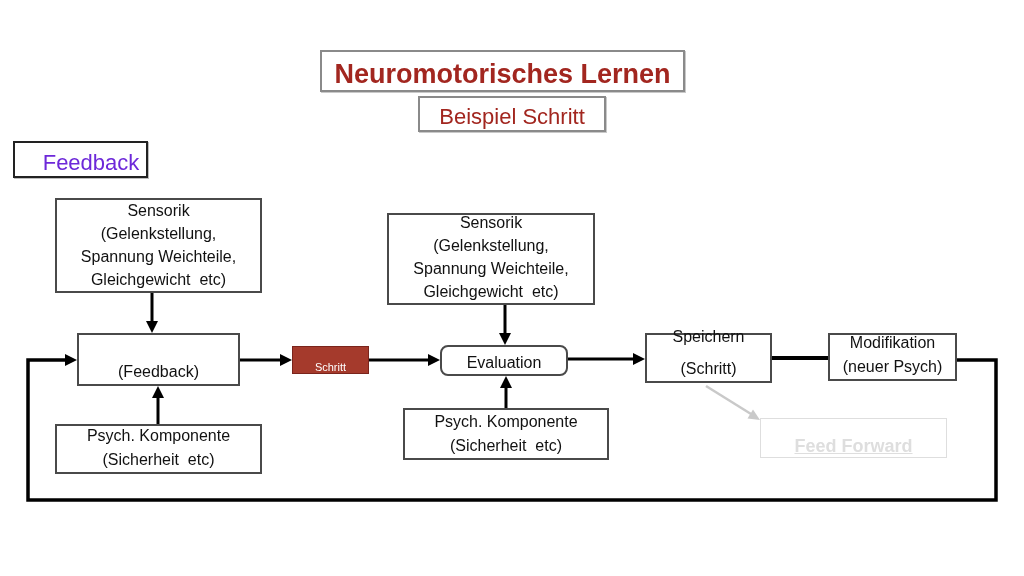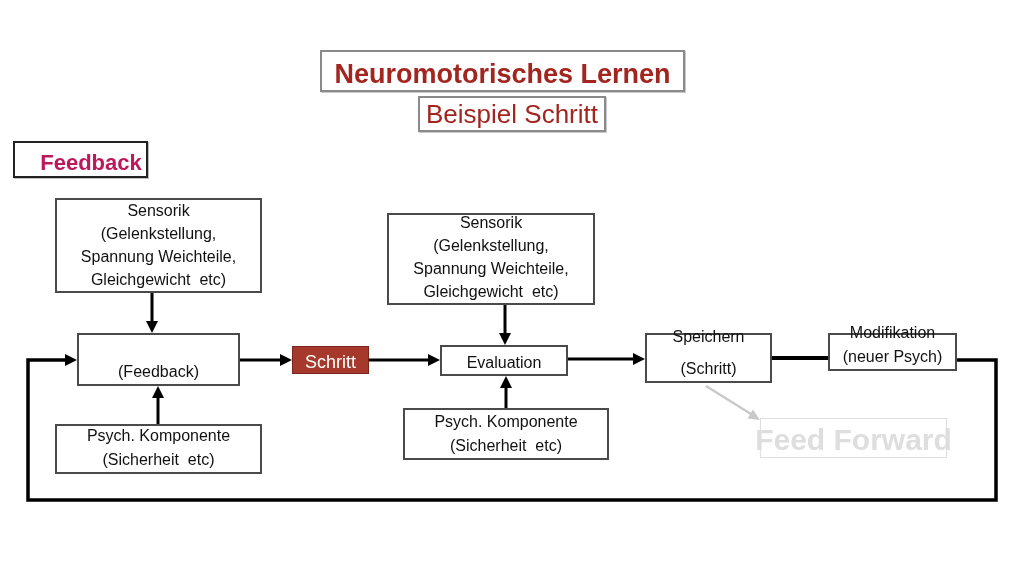--- a/index.html
+++ b/index.html
@@ -19,50 +19,50 @@
   .title-box {
     left:320px; top:50px; width:365px; height:42px;
     border:2px solid #8a8a8a; box-shadow:1px 1px 0 #c9c9c9;
   }
   .title-box .line { font-size:27px; font-weight:bold; color:var(--title-red); }
 
   .subtitle-box {
     left:418px; top:96px; width:188px; height:36px;
     border:2px solid #8a8a8a; box-shadow:1px 1px 0 #c9c9c9;
   }
-  .subtitle-box .line { font-size:26px; color:var(--title-red); }
+  .subtitle-box .line { font-size:22px; color:var(--title-red); }
 
   .feedback-box {
     left:13px; top:141px; width:135px; height:37px;
     border:2px solid #222222; box-shadow:1px 1px 0 #bdbdbd;
   }
-  .feedback-box .line { font-size:22px; font-weight:bold; color:#be185d;margin-left:21px; }
+  .feedback-box .line { font-size:22px; font-weight:normal; color:#6d28d9;margin-left:21px; }
 
   .node { border:2px solid #4a4a4a; font-size:16px; line-height:23px; }
 
   .sensorik-left { left:55px;  top:198px; width:207px; height:95px; }
   .kommando      { left:77px;  top:333px; width:163px; height:53px; line-height:24px; }
   .psych-left    { left:55px;  top:424px; width:207px; height:50px; line-height:24px; }
-  .evaluation    { left:440px; top:345px; width:128px; height:31px; }
+  .evaluation    { left:440px; top:345px; width:128px; height:31px;border-radius:8px; }
   .sensorik-mid  { left:387px; top:213px; width:208px; height:92px; }
   .psych-mid     { left:403px; top:408px; width:206px; height:52px; line-height:24px; }
   .speichern     { left:645px; top:333px; width:127px; height:50px; line-height:24px;gap:8px; }
-  .modifikation  { left:828px; top:333px; width:129px; height:38px; line-height:24px; }
+  .modifikation  { left:828px; top:333px; width:129px; height:48px; line-height:24px; }
 
   .schritt-box {
     left:292px; top:346px; width:77px; height:28px;
     background:var(--schritt-fill); border:1px solid var(--schritt-border);
   }
-  .schritt-box .line { font-size:18px; color:var(--schritt-text); }
+  .schritt-box .line { font-size:11px; color:var(--schritt-text); }
 
   .feedforward-box {
     left:760px; top:418px; width:187px; height:40px;
     border:1px solid var(--feed-forward);
   }
-  .feedforward-box .line { font-size:30px; font-weight:bold; color:var(--feed-forward); }
+  .feedforward-box .line { font-size:18px; font-weight:bold; color:var(--feed-forward);text-decoration:underline; }
 
   svg .flow  { stroke:var(--arrow-black); stroke-width:3; fill:none; }
   svg .thick { stroke:var(--arrow-black); stroke-width:4; fill:none; }
   svg .loop  { stroke:var(--arrow-black); stroke-width:3.5; fill:none; }
   svg .head  { fill:var(--arrow-black); stroke:none; }
   svg .gray-line { stroke:var(--arrow-gray); stroke-width:2.5; fill:none; }
   svg .gray-head { fill:var(--arrow-gray); stroke:none; }
 </style>
 </head>
 <body>

